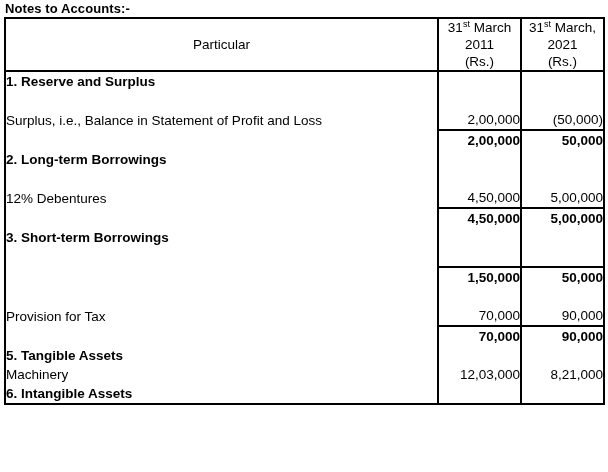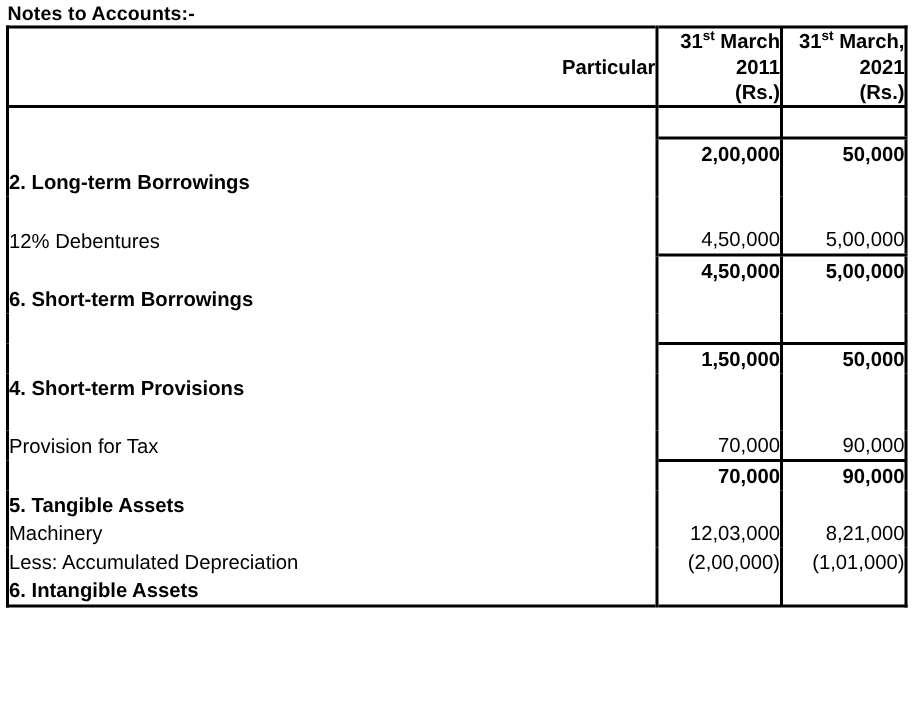--- a/index.html
+++ b/index.html
@@ -48,22 +48,22 @@
     vertical-align: middle;
     font-size: 13.5px;
     line-height: 19px;
     height: 19px;
   }
   .vline { border-left: 2px solid #000; }
 
   
   thead td {
     border-bottom: 2px solid #000;
-    text-align: right;
-    font-weight: bold;
+    text-align: center;
+    font-weight: normal;
     font-size: 13.5px;
     padding: 2px 0 3px 0;
     vertical-align: top;
   }
   thead td.hd-particular {
     vertical-align: middle;
     padding: 0;
   }
   .hd-line { display: block; line-height: 17px; white-space: nowrap; }
   sup { font-size: 9px; vertical-align: super; line-height: 0; }
@@ -115,24 +115,34 @@
           <span class="hd-line">(Rs.)</span>
         </td>
         <td class="vline">
           <span class="hd-line"><span>31</span><sup>st</sup><span> March,</span></span>
           <span class="hd-line">2021</span>
           <span class="hd-line">(Rs.)</span>
         </td>
       </tr>
     </thead>
     <tbody id="notes-body">
-        <tr class="spacer">
-          <td class="lbl-blank"></td>
-          <td class="vline num"></td>
-          <td class="vline num"></td>
+        <tr>
+          <td class="lbl-head">1. Reserve and Surplus</td>
+          <td class="vline num"></td>
+          <td class="vline num"></td>
+        </tr>
+        <tr class="spacer">
+          <td class="lbl-blank"></td>
+          <td class="vline num"></td>
+          <td class="vline num"></td>
+        </tr>
+        <tr>
+          <td class="lbl-item">Surplus, i.e., Balance in Statement of Profit and Loss</td>
+          <td class="vline num">2,00,000</td>
+          <td class="vline num">(50,000)</td>
         </tr>
         <tr>
           <td class="lbl-blank"></td>
           <td class="vline num-total">2,00,000</td>
           <td class="vline num-total">50,000</td>
         </tr>
         <tr>
           <td class="lbl-head">2. Long-term Borrowings</td>
           <td class="vline num"></td>
           <td class="vline num"></td>
@@ -146,38 +156,33 @@
           <td class="lbl-item">12% Debentures</td>
           <td class="vline num">4,50,000</td>
           <td class="vline num">5,00,000</td>
         </tr>
         <tr>
           <td class="lbl-blank"></td>
           <td class="vline num-total">4,50,000</td>
           <td class="vline num-total">5,00,000</td>
         </tr>
         <tr>
-          <td class="lbl-head">6. Short-term Borrowings</td>
+          <td class="lbl-head">3. Short-term Borrowings</td>
           <td class="vline num"></td>
           <td class="vline num"></td>
         </tr>
         <tr class="spacer">
           <td class="lbl-blank"></td>
           <td class="vline num"></td>
           <td class="vline num"></td>
         </tr>
         <tr>
           <td class="lbl-blank"></td>
           <td class="vline num-total">1,50,000</td>
           <td class="vline num-total">50,000</td>
-        </tr>
-        <tr>
-          <td class="lbl-head">4. Short-term Provisions</td>
-          <td class="vline num"></td>
-          <td class="vline num"></td>
         </tr>
         <tr class="spacer">
           <td class="lbl-blank"></td>
           <td class="vline num"></td>
           <td class="vline num"></td>
         </tr>
         <tr>
           <td class="lbl-item">Provision for Tax</td>
           <td class="vline num">70,000</td>
           <td class="vline num">90,000</td>
@@ -191,25 +196,20 @@
           <td class="lbl-head">5. Tangible Assets</td>
           <td class="vline num"></td>
           <td class="vline num"></td>
         </tr>
         <tr>
           <td class="lbl-item">Machinery</td>
           <td class="vline num">12,03,000</td>
           <td class="vline num">8,21,000</td>
         </tr>
         <tr>
-          <td class="lbl-item">Less: Accumulated Depreciation</td>
-          <td class="vline num">(2,00,000)</td>
-          <td class="vline num">(1,01,000)</td>
-        </tr>
-        <tr>
           <td class="lbl-head">6. Intangible Assets</td>
           <td class="vline num"></td>
           <td class="vline num"></td>
         </tr>
       </tbody>
   </table>
 
 </div>
 
 </body></html>

